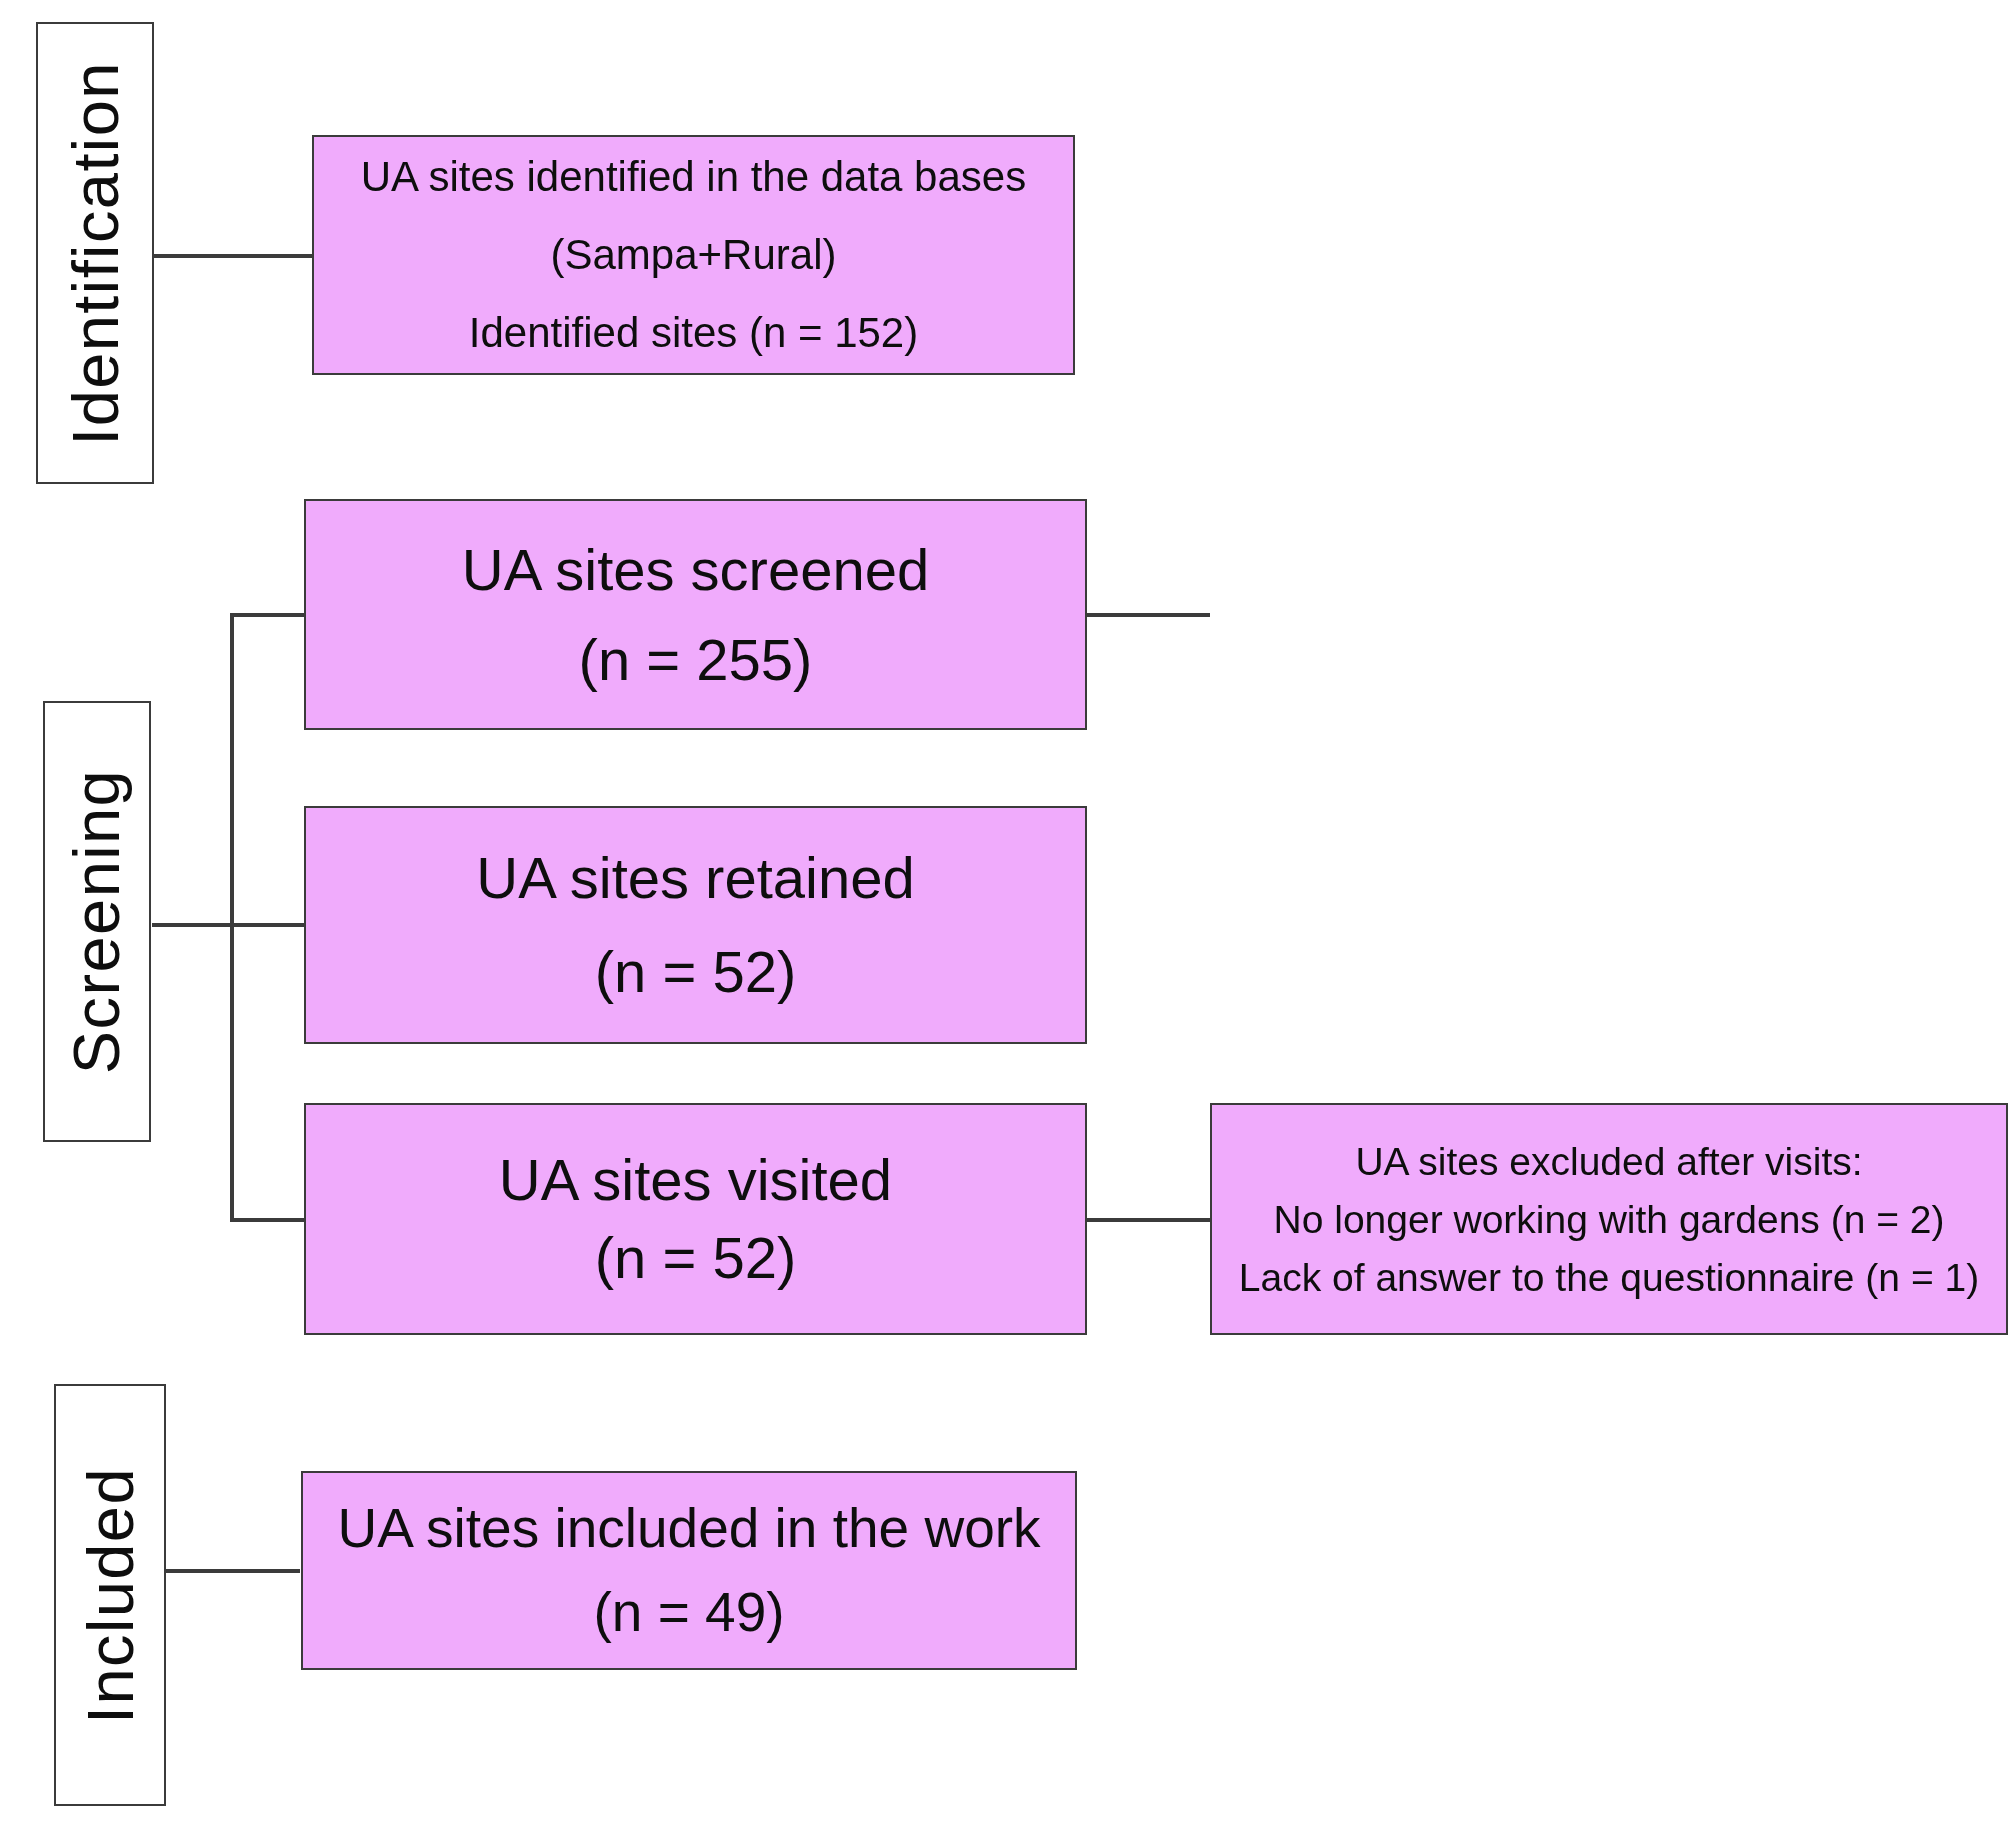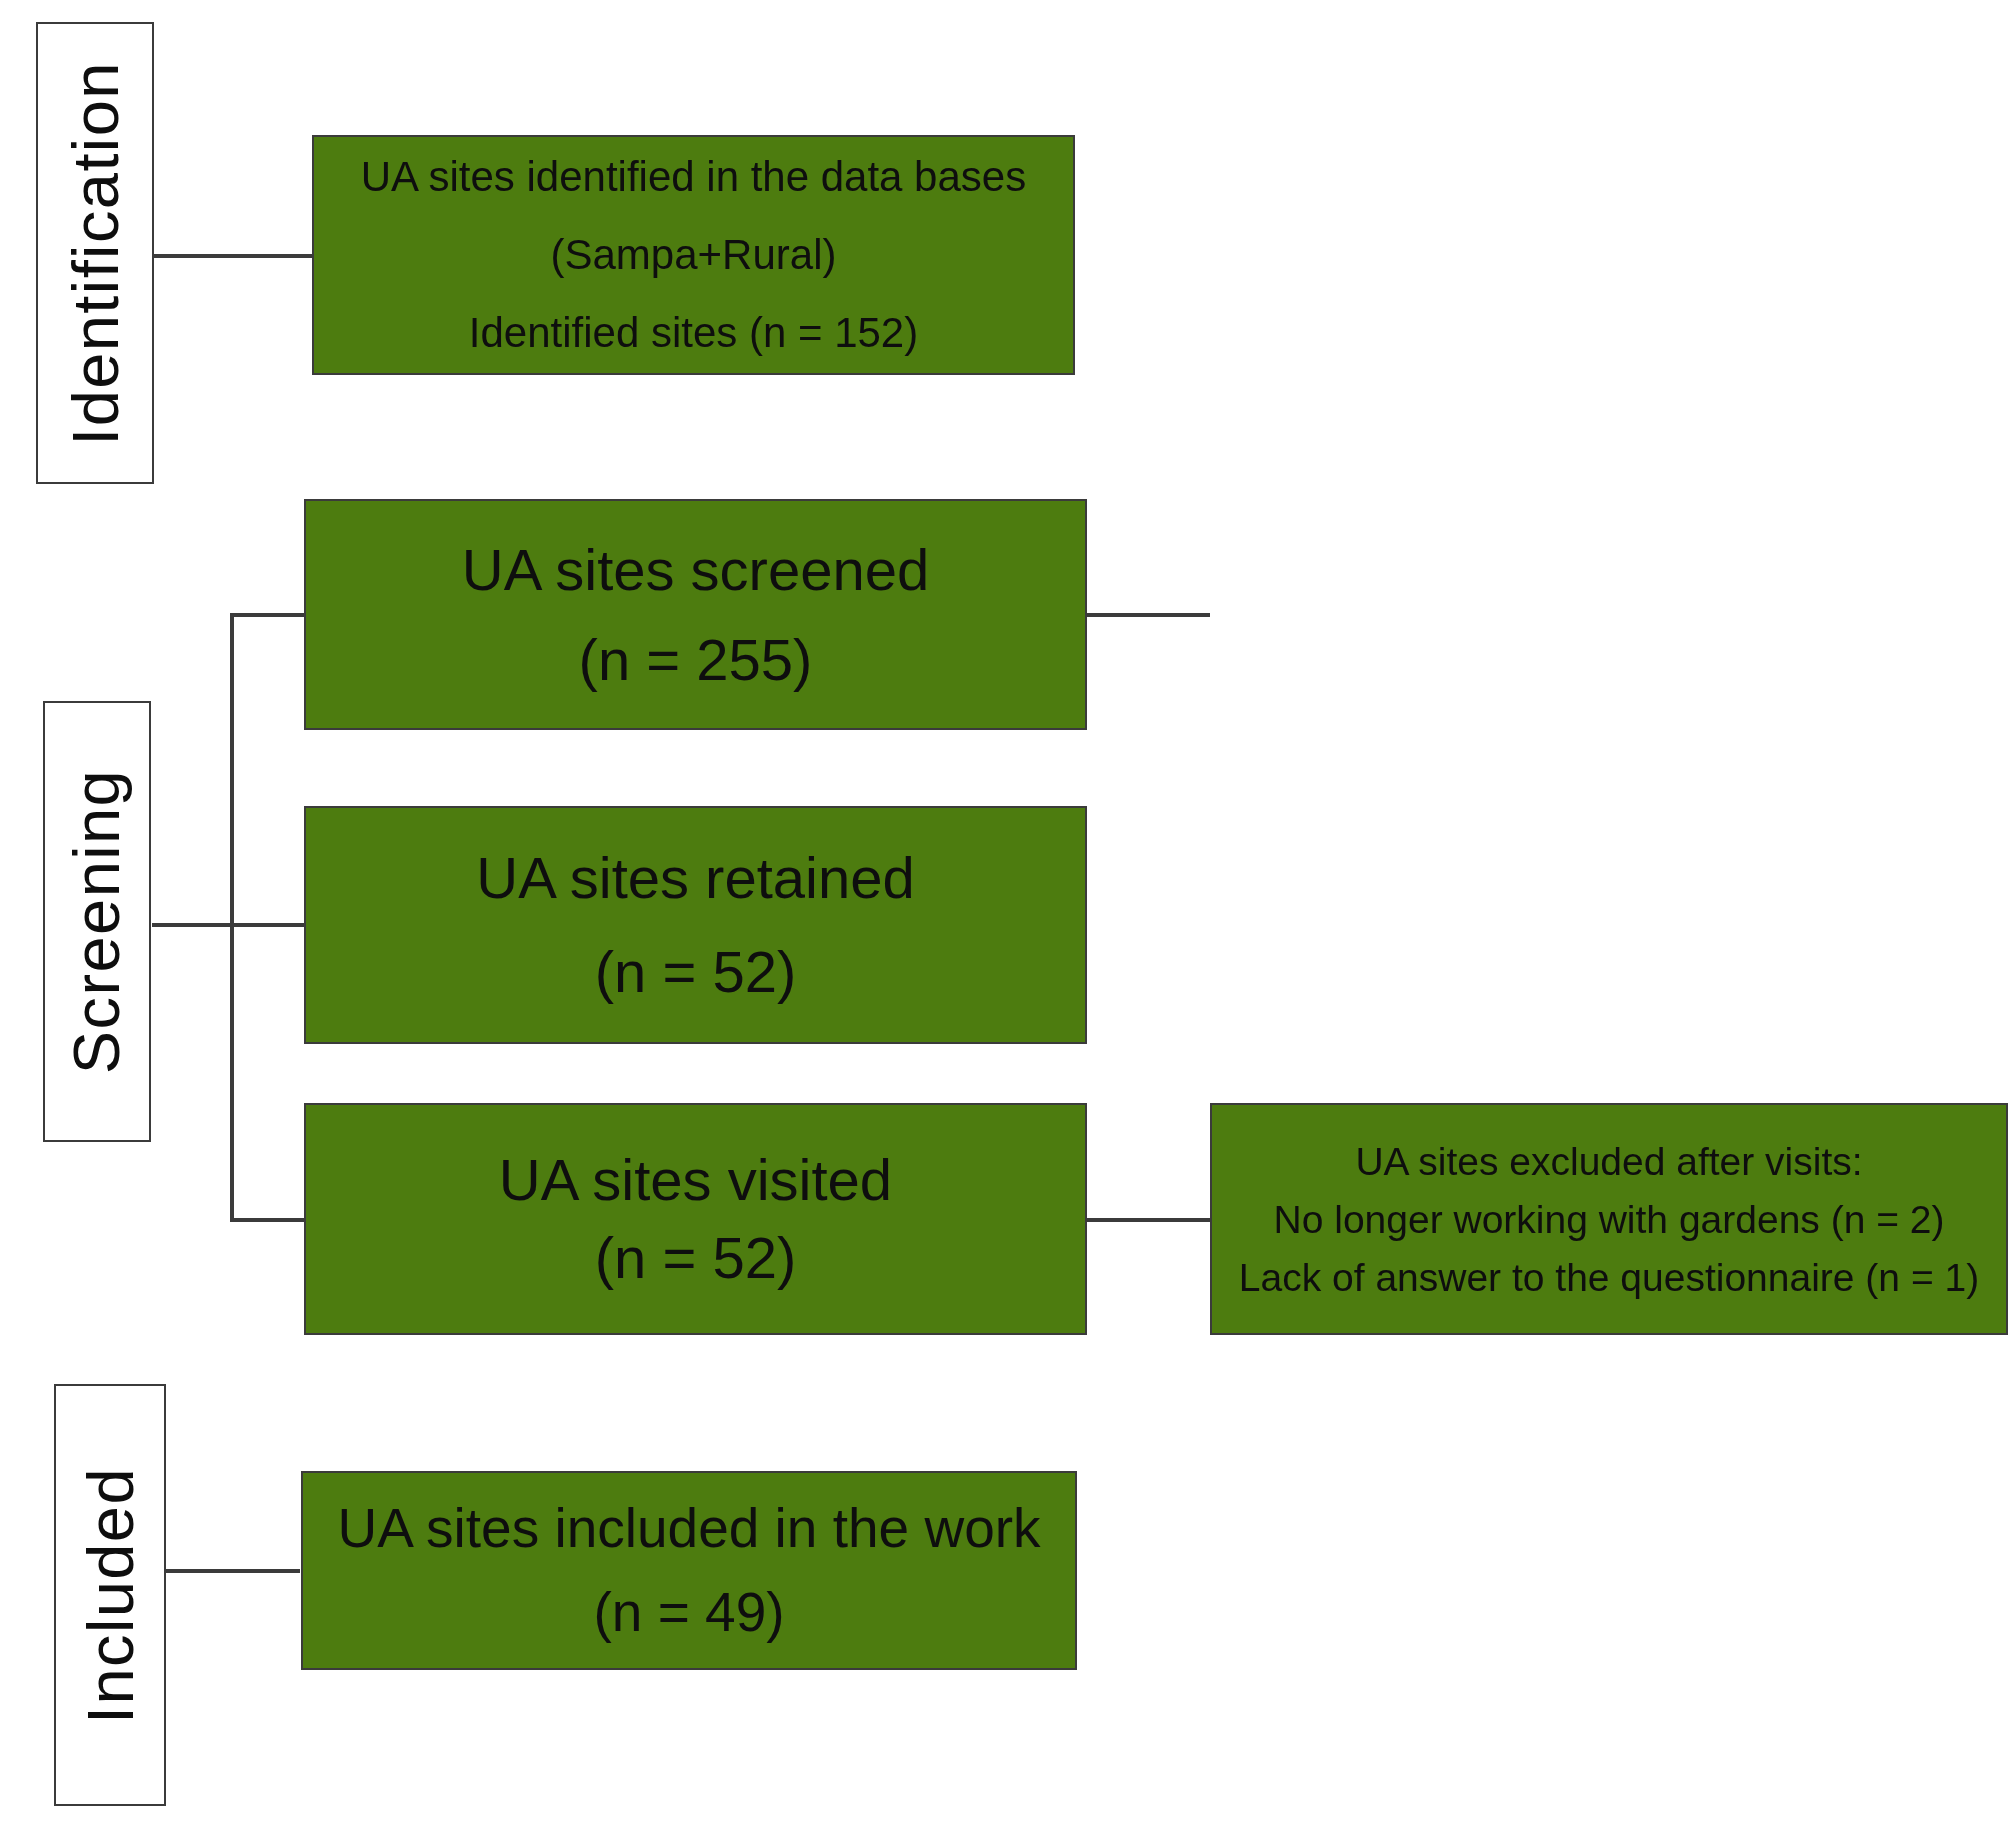--- a/index.html
+++ b/index.html
@@ -12,21 +12,21 @@
     width: 2015px;
     height: 1839px;
     background: #ffffff;
     font-family: "Liberation Sans", sans-serif;
     color: #0e0e0e;
     overflow: hidden;
   }
   
   .box {
     position: absolute;
-    background: #4d7c0f;
+    background: #f0abfc;
     border: 2.9px solid #3b3b3b;
     display: flex;
     flex-direction: column;
     align-items: center;
     justify-content: center;
     text-align: center;
     box-sizing: border-box;
   }
   .bl { white-space: nowrap; line-height: 1.0; }
 

